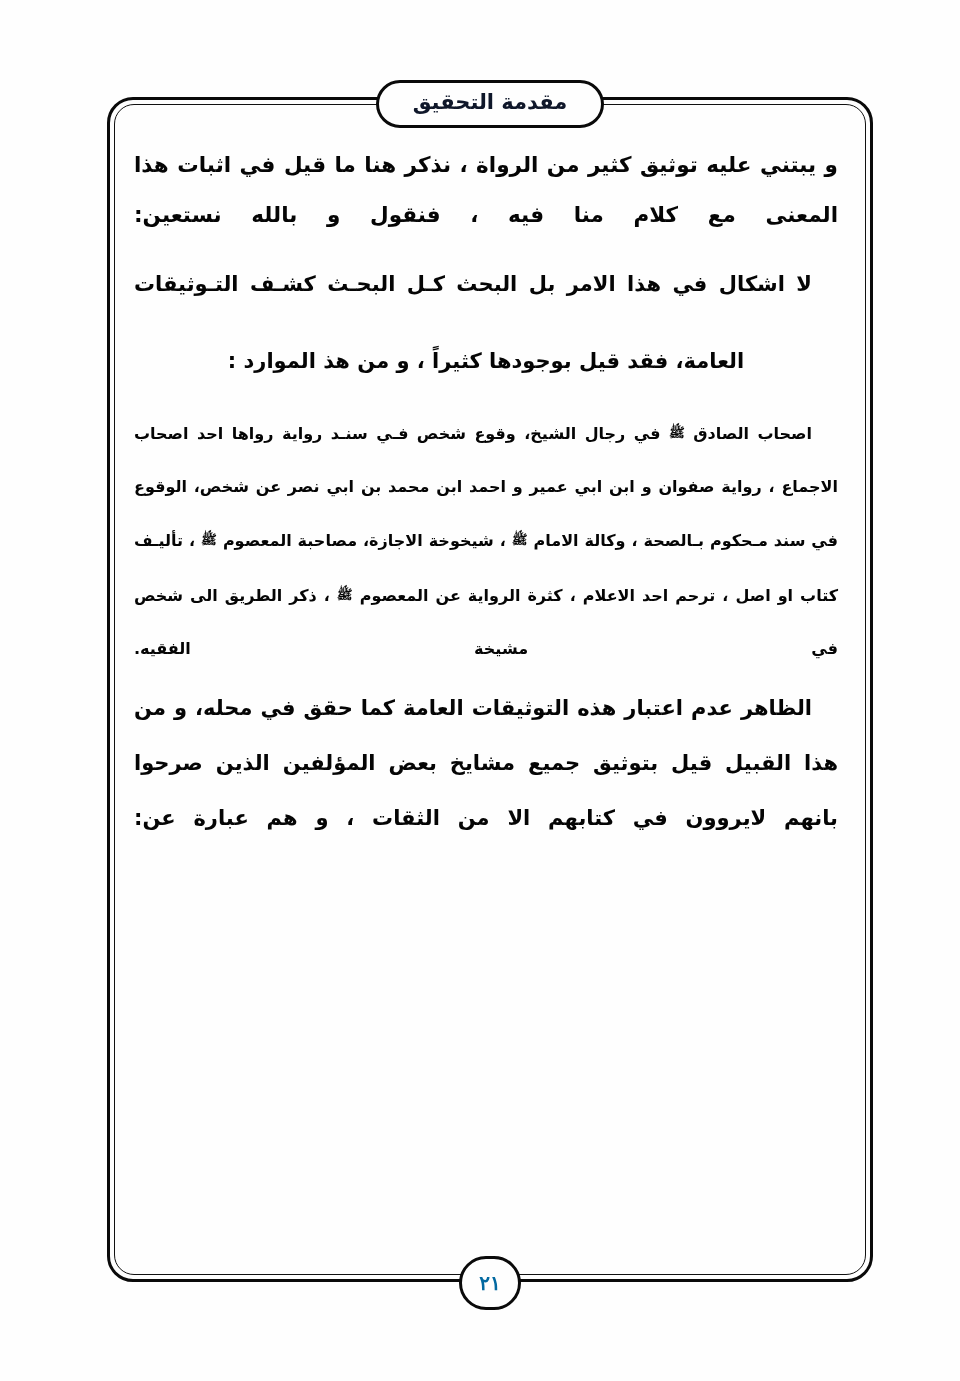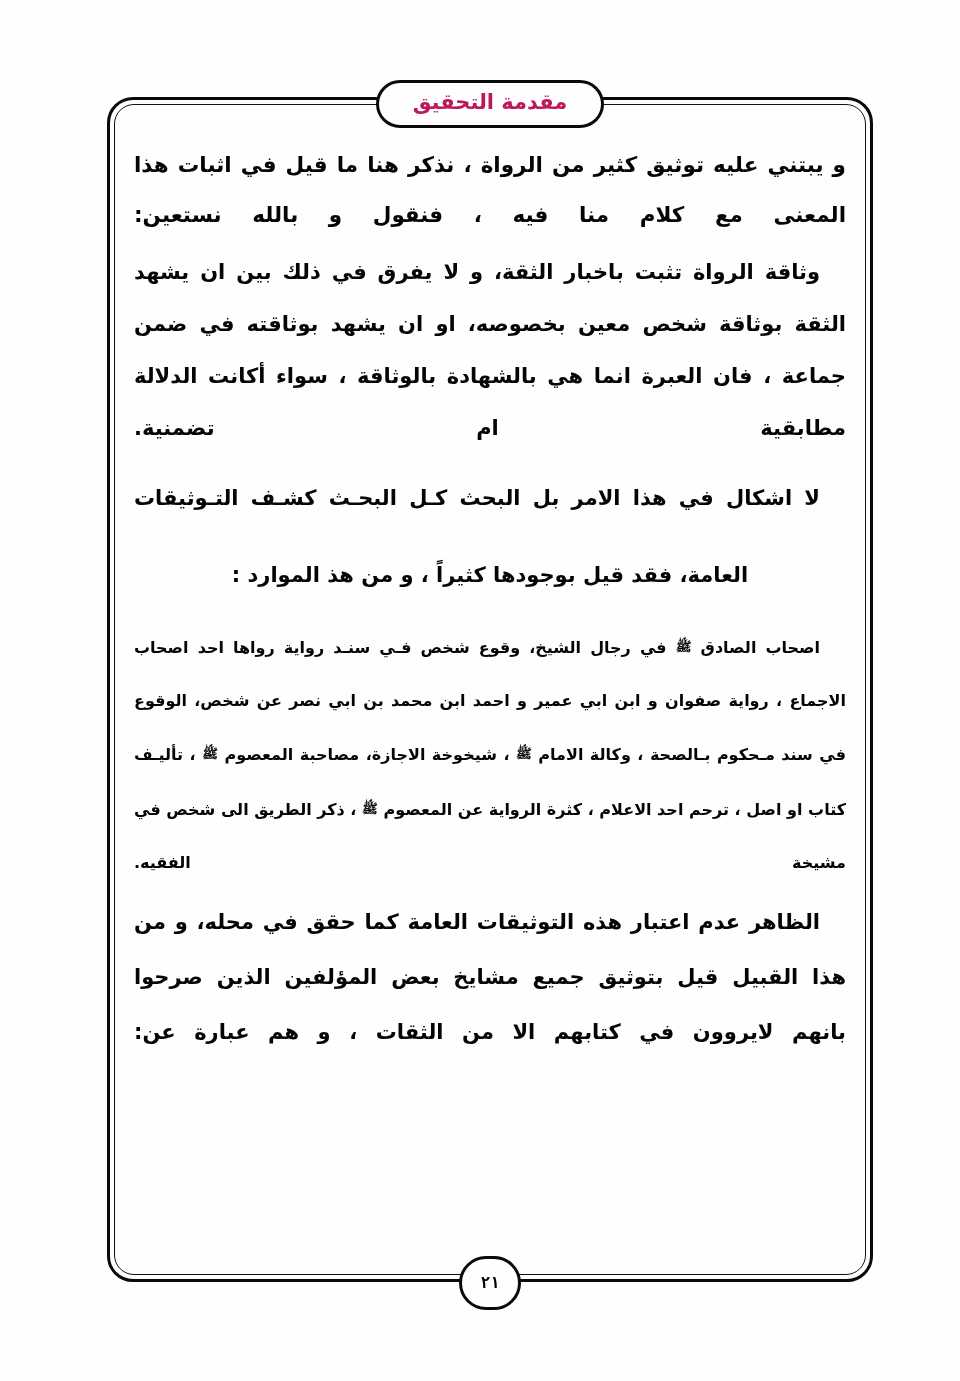--- a/index.html
+++ b/index.html
@@ -62,21 +62,21 @@
     border-radius: 999px;
     padding: 7px 34px 10px 34px;
     min-width: 190px;
     text-align: center;
     box-sizing: border-box;
   }
   .header-pill-text {
     font-family: "DejaVu Sans", sans-serif;
     font-size: 21px;
     font-weight: 700;
-    color: #be185d;
+    color: #0f172a;
     letter-spacing: 1px;
     line-height: 1.2;
     white-space: nowrap;
     direction: rtl;
   }
 
   
   .footer-band {
     position: absolute;
     left: 107px;
@@ -94,24 +94,24 @@
     border: 3px solid #0a0a0a;
     border-radius: 999px;
     width: 62px;
     height: 54px;
     display: flex;
     align-items: center;
     justify-content: center;
     box-sizing: border-box;
   }
   .footer-pill-text {
-    font-family: Liberation Mono, monospace;
-    font-size: 16px;
+    font-family: Liberation Sans, sans-serif;
+    font-size: 20px;
     font-weight: 700;
-    color: #000000;
+    color: #0369a1;
     direction: rtl;
   }
 
   
   .content {
     position: absolute;
     left: 134px;
     top: 140px;
     width: 712px;
     height: 1100px;
@@ -120,21 +120,21 @@
     text-align-last: justify;
   }
 
   .para {
     font-family: "DejaVu Sans", sans-serif;
     color: #050505;
     direction: rtl;
     unicode-bidi: isolate;
     text-align: justify;
     text-align-last: justify;
-    margin: 0 0 6px 0;
+    margin: 0 8px 6px 0;
     font-weight: 600;
   }
 
   
   .p-a { font-size: 21.5px; line-height: 50px; }
   .p-b { font-size: 21px;   line-height: 52px; }
   .p-c { font-size: 21px;   line-height: 77px; }
   .p-d { font-size: 16px;   line-height: 53px; letter-spacing: 0.2px; }
   .p-e { font-size: 21px;   line-height: 55px; }
   .p-f { font-size: 21px;   line-height: 56px; }
@@ -165,23 +165,20 @@
       <div class="header-pill-text">مقدمة التحقيق</div>
     </div>
   </div>
 
   <div class="content">
 
     <p class="para p-a">
       <span>و يبتني عليه توثيق كثير من الرواة ، نذكر هنا ما قيل في اثبات هذا المعنى مع كلام منا فيه ، فنقول و بالله نستعين:</span>
     </p>
 
-    <p class="para p-b">
-      <span class="indent"></span><span>وثاقة الرواة تثبت باخبار الثقة، و لا يفرق في ذلك بين ان يشهد الثقة بوثاقة شخص معين بخصوصه، او ان يشهد بوثاقته في ضمن جماعة ، فان العبرة انما هي بالشهادة بالوثاقة ، سواء أكانت الدلالة مطابقية ام تضمنية.</span>
-    </p>
 
     <p class="para p-c para-last-center">
       <span class="indent"></span><span>لا اشكال في هذا الامر بل البحث كـل البحـث كشـف التـوثيقات العامة، فقد قيل بوجودها كثيراً ، و من هذ الموارد :</span>
     </p>
 
     <p class="para p-d">
       <span class="indent"></span><span>اصحاب الصادق </span><span class="honorific">ﷺ</span><span> في رجال الشيخ، وقوع شخص فـي سنـد رواية رواها احد اصحاب الاجماع ، رواية صفوان و ابن ابي عمير و احمد ابن محمد بن ابي نصر عن شخص، الوقوع في سند مـحكوم بـالصحة ، وكالة الامام </span><span class="honorific">ﷺ</span><span> ، شيخوخة الاجازة، مصاحبة المعصوم </span><span class="honorific">ﷺ</span><span> ، تأليـف كتاب او اصل ، ترحم احد الاعلام ، كثرة الرواية عن المعصوم </span><span class="honorific">ﷺ</span><span> ، ذكر الطريق الى شخص في مشيخة الفقيه.</span>
     </p>
 
     <p class="para p-e">

